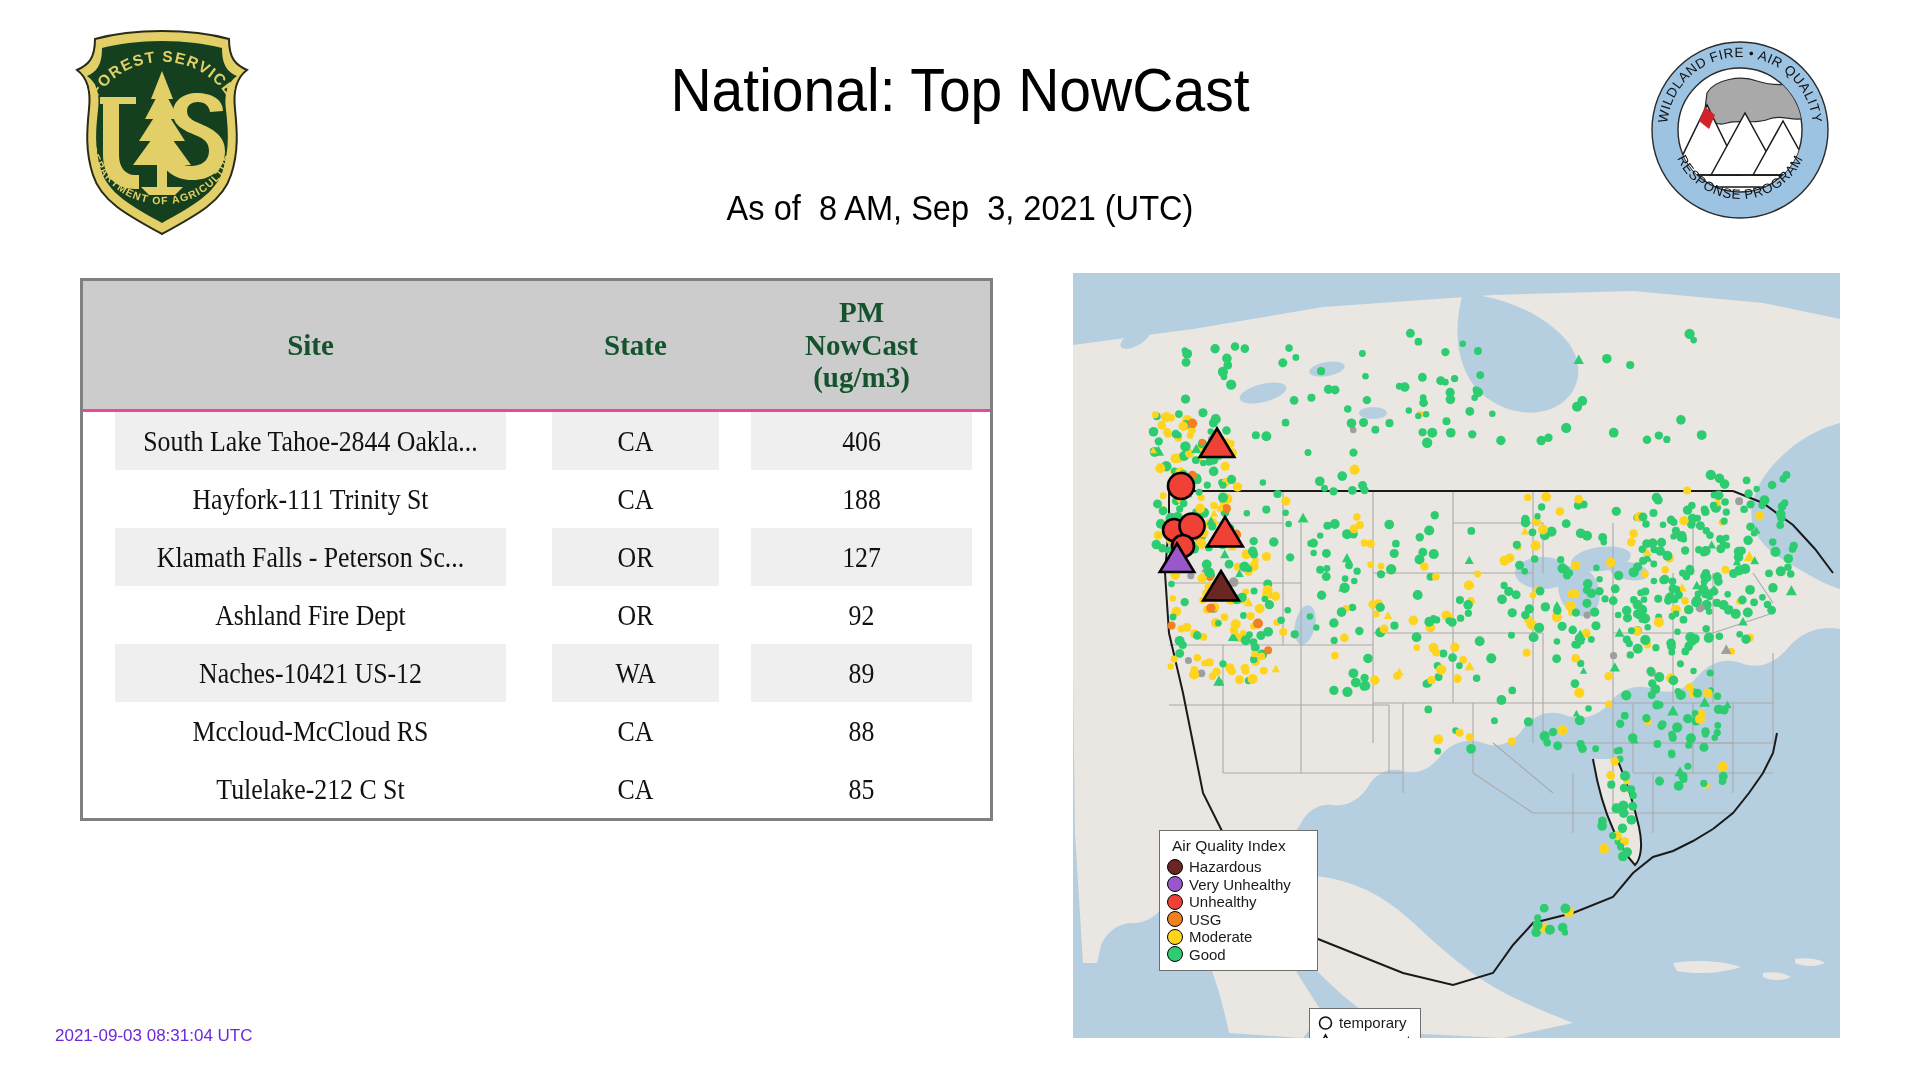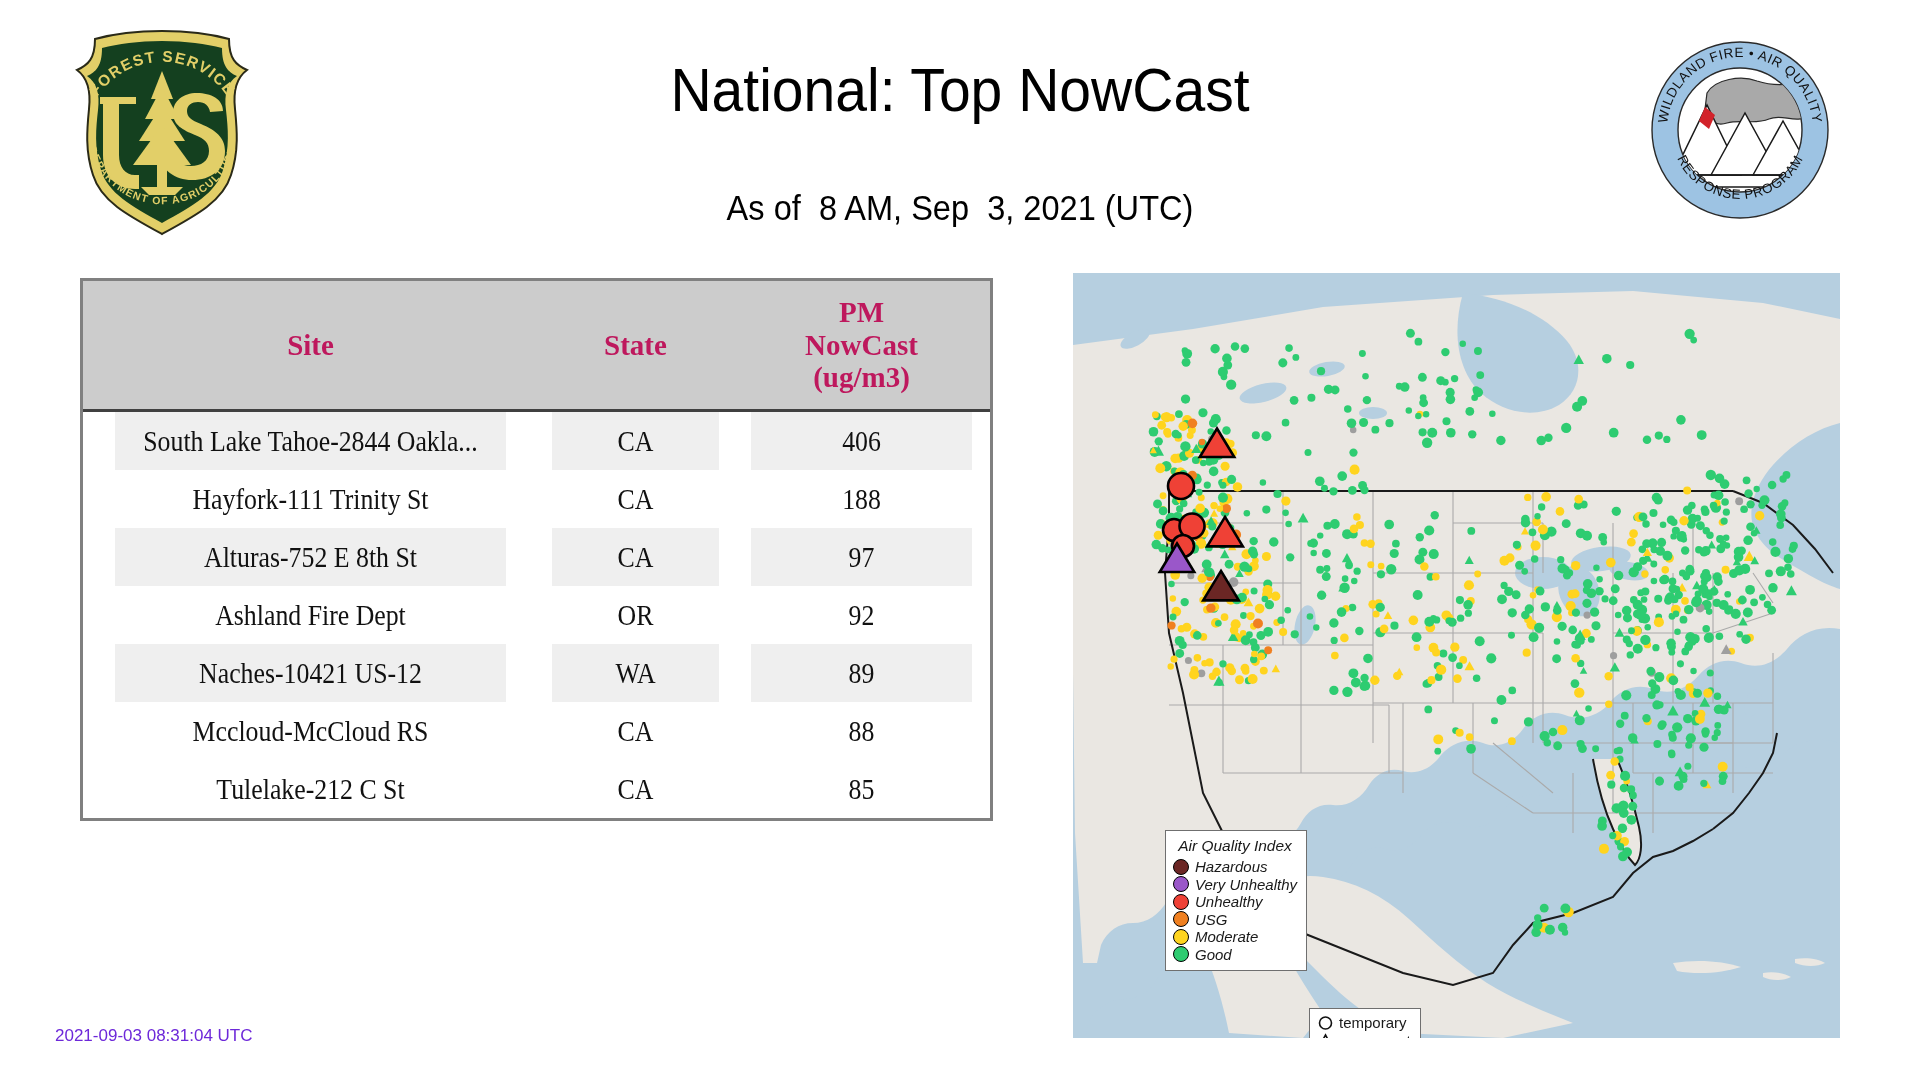--- a/index.html
+++ b/index.html
@@ -27,24 +27,24 @@
     font-size:35px;font-weight:400;color:#000;white-space:pre;
     transform:scaleX(0.93);transform-origin:center top;
   }
   
   #table-wrap{
     position:absolute;left:80px;top:278px;width:913px;
     border:3px solid #808080;box-sizing:border-box;background:#fff;
   }
   table#nowcast-table{border-collapse:collapse;width:100%;table-layout:fixed;}
   #nowcast-table thead th{
-    background:#cccccc;color:#be185d;
+    background:#cccccc;color:#14532d;
     font-family:"Liberation Serif", serif;font-weight:bold;font-size:29px;
     padding:0;height:128px;vertical-align:middle;text-align:center;
-    border-bottom:3px solid #404040;line-height:1.12;
+    border-bottom:3px solid #ec4899;line-height:1.12;
   }
   #nowcast-table thead th.c-site{width:455px;}
   #nowcast-table thead th.c-state{width:195px;}
   #nowcast-table thead th.c-pm{width:257px;}
   #nowcast-table tbody td{
     font-family:"Liberation Serif Narrow","Liberation Serif",serif;
     font-size:30px;color:#111;text-align:center;height:58px;padding:0 4px;
     vertical-align:middle;border:none;white-space:nowrap;overflow:hidden;
     transform:scaleX(0.86);
   }
@@ -58,21 +58,21 @@
   
   #map-panel{
     position:absolute;left:1073px;top:273px;width:767px;height:765px;
     background:#b6cfe0;overflow:hidden;
   }
   #map-svg{display:block;width:767px;height:765px;}
   .legend-box{
     position:absolute;background:#ffffff;border:1.5px solid #6f6f6f;
     font-family:"Liberation Sans", sans-serif;color:#1a1a1a;
   }
-  #aqi-legend{left:92px;top:557px;padding:5px 9px 7px 7px;font-style:italic;}
+  #aqi-legend{left:86px;top:557px;padding:5px 26px 7px 7px;}
   #aqi-legend .lg-title{font-size:15.5px;text-align:center;margin:1px 0 3px 0;}
   #aqi-legend .lg-row{display:flex;align-items:center;height:17.5px;}
   #aqi-legend .dot{
     width:14px;height:14px;border-radius:50%;border:1.6px solid #000;
     margin-right:6px;flex:none;
   }
   #aqi-legend .lg-label{font-size:15px;line-height:17.5px;white-space:nowrap;}
   #station-legend{left:236px;top:735px;padding:5px 9px 6px 7px;}
   #station-legend .lg-row{display:flex;align-items:center;height:18px;}
   #station-legend .shape{width:17px;height:16px;margin-right:5px;flex:none;}
@@ -200,23 +200,23 @@
           <td>South Lake Tahoe-2844 Oakla...</td>
           <td>CA</td>
           <td>406</td>
         </tr>
         <tr class="even">
           <td>Hayfork-111 Trinity St</td>
           <td>CA</td>
           <td>188</td>
         </tr>
         <tr class="odd">
-          <td>Alturas-752 E 8th St</td>
-          <td>CA</td>
-          <td>97</td>
+          <td>Klamath Falls - Peterson Sc...</td>
+          <td>OR</td>
+          <td>127</td>
         </tr>
         <tr class="even">
           <td>Ashland Fire Dept</td>
           <td>OR</td>
           <td>92</td>
         </tr>
         <tr class="odd">
           <td>Naches-10421 US-12</td>
           <td>WA</td>
           <td>89</td>

